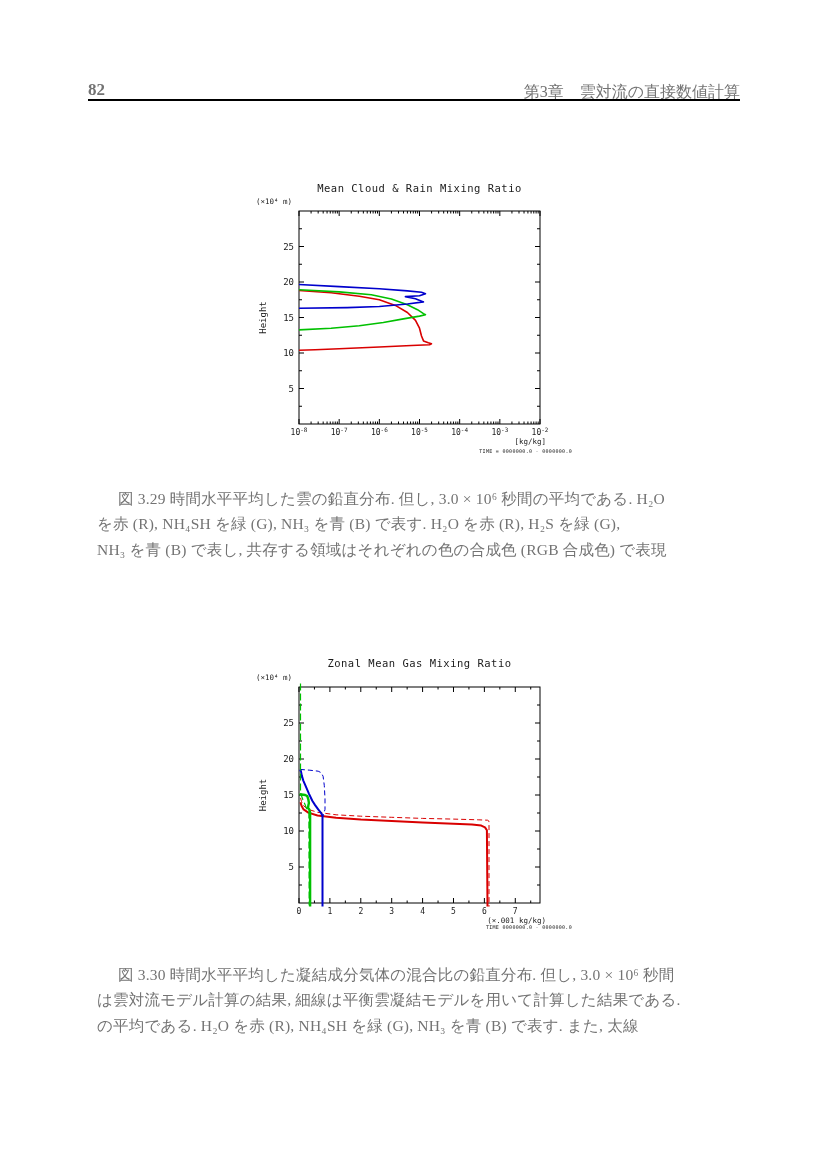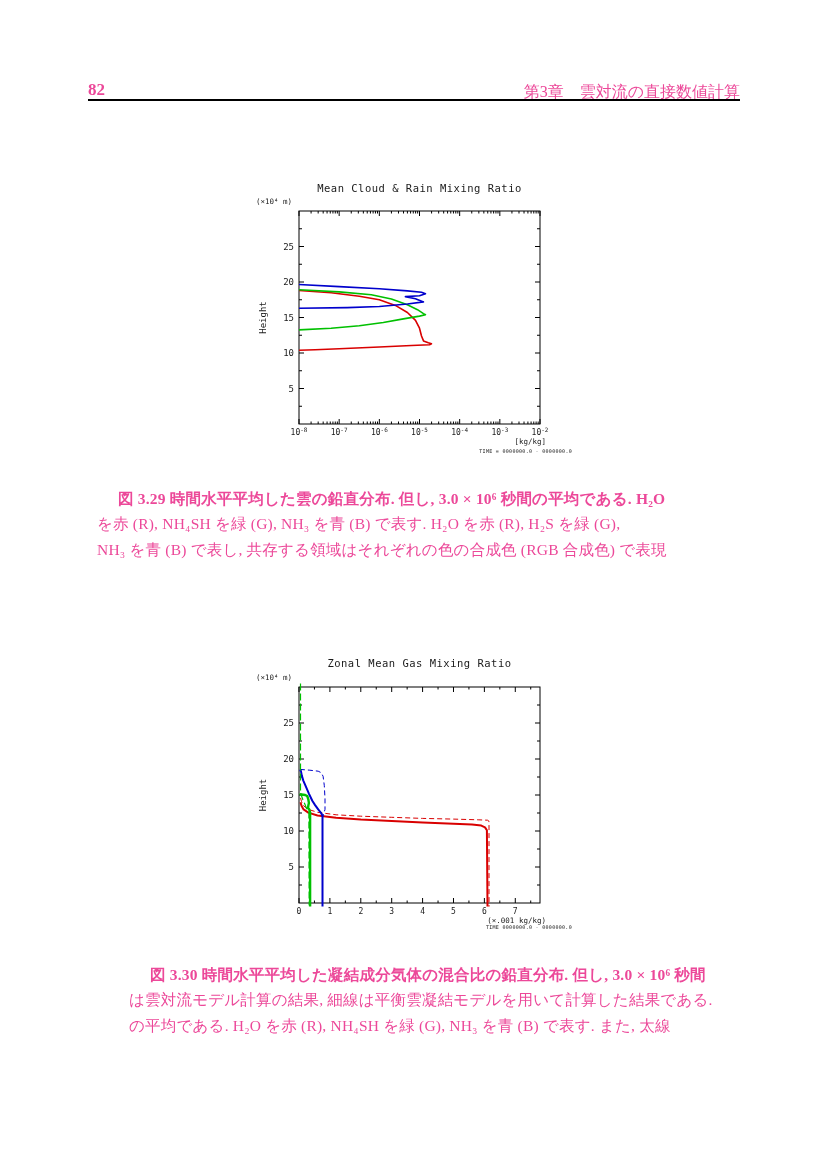--- a/index.html
+++ b/index.html
@@ -1,25 +1,25 @@
 <!DOCTYPE html>
 <html><head>
 <meta charset="utf-8">
 <style>
   html,body{margin:0;padding:0;background:#ffffff;}
   .page{position:relative;width:826px;height:1169px;background:#ffffff;overflow:hidden;
-        font-family:"Liberation Serif","DejaVu Serif",serif;color:#ec4899;}
+        font-family:"Liberation Serif","DejaVu Serif",serif;color:#737373;}
   .pagenum{position:absolute;left:88px;top:80px;font-size:17px;font-weight:bold;}
   .chapter{position:absolute;right:86px;top:82px;font-size:16px;}
   .headrule{position:absolute;left:88px;top:99px;width:652px;height:2px;background:#000;}
   .caption{position:absolute;left:97px;width:645px;font-size:15.5px;line-height:25.3px;
            text-align:left;letter-spacing:0.2px;}
-  .caption .l1{text-indent:21px;font-weight:bold;}
+  .caption .l1{text-indent:21px;}
   .cap1{top:486px;}
-  .cap2{top:962px;margin-left:32px;}
+  .cap2{top:962px;}
   svg{position:absolute;overflow:visible;}
   #chart1{left:250px;top:178px;}
   #chart2{left:250px;top:653px;}
   svg text{font-family:"DejaVu Sans Mono","Liberation Mono",monospace;fill:#1a1a1a;}
 </style>
 </head>
 <body>
 
 <div class="page">
   <div class="pagenum">82</div>

